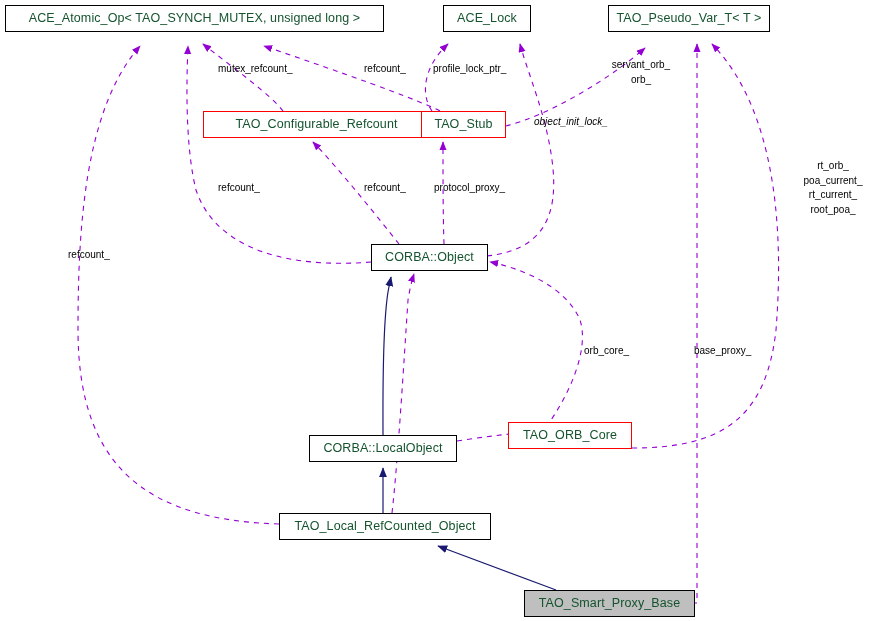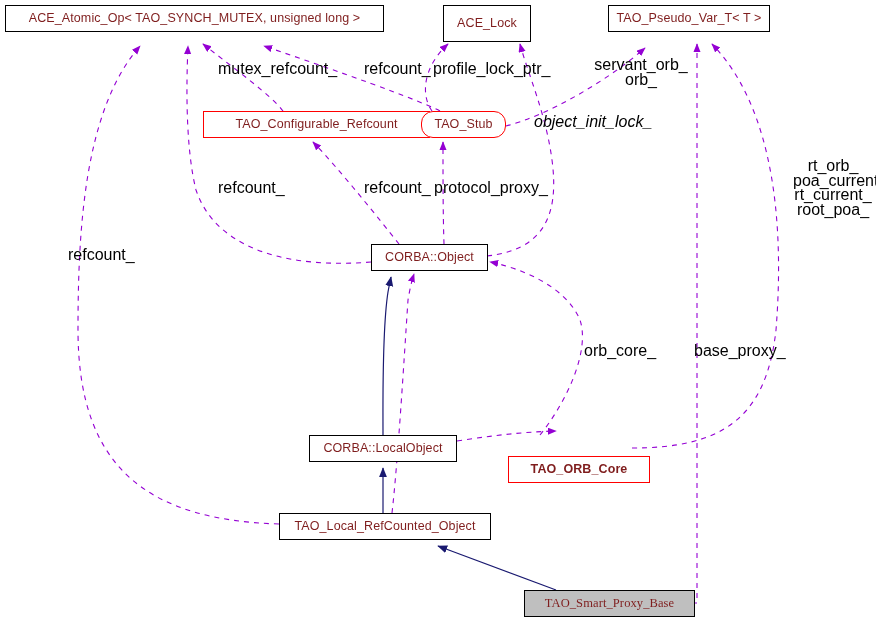--- a/index.html
+++ b/index.html
@@ -23,41 +23,40 @@
     left: 0;
     top: 0;
     width: 876px;
     height: 621px;
   }
   .node {
     position: absolute;
     box-sizing: border-box;
     border: 1px solid #000000;
     background: #ffffff;
-    color: #7f1d1d;
+    color: #14532d;
     font-size: 12.5px;
     line-height: 1;
     display: flex;
     align-items: center;
     justify-content: center;
     white-space: nowrap;
     letter-spacing: 0.1px;
     z-index: 5;
   }
   .node.red {
     border-color: #ff0000;
   }
   .node.current {
     background: #bfbfbf;
     border-color: #000000;
-    font-family: Liberation Serif, serif;
   }
   .edge-label {
     position: absolute;
-    font-size: 16px;
+    font-size: 10px;
     line-height: 14.6px;
     color: #000000;
     white-space: pre;
     text-align: center;
     z-index: 4;
     background: transparent;
   }
   .edge-label.left {
     text-align: left;
   }
@@ -115,45 +114,45 @@
       <path d="M383,513 L383,468"></path>
 
       <path d="M556,590 L438,546"></path>
     </g>
   </svg>
 
   <div class="node" style="left:5px;  top:5px;   width:379px; height:27px;">
     <span>ACE_Atomic_Op&lt; TAO_SYNCH_MUTEX, unsigned long &gt;</span>
   </div>
 
-  <div class="node" style="left:443px; top:5px;   width:88px;  height:37px;">
+  <div class="node" style="left:443px; top:5px;   width:88px;  height:27px;">
     <span>ACE_Lock</span>
   </div>
 
   <div class="node" style="left:608px; top:5px;   width:162px; height:27px;text-align:center;">
     <span>TAO_Pseudo_Var_T&lt; T &gt;</span>
   </div>
 
   <div class="node red" style="left:203px; top:111px; width:227px; height:27px;">
     <span>TAO_Configurable_Refcount</span>
   </div>
 
-  <div class="node red" style="left:421px; top:111px; width:85px;  height:27px;border-radius:12px;">
+  <div class="node red" style="left:421px; top:111px; width:85px;  height:27px;">
     <span>TAO_Stub</span>
   </div>
 
   <div class="node" style="left:309px; top:435px; width:148px; height:27px;">
     <span>CORBA::LocalObject</span>
   </div>
 
   <div class="node" style="left:371px; top:244px; width:117px; height:27px;">
     <span>CORBA::Object</span>
   </div>
 
-  <div class="node red" style="left:508px; top:456px; width:142px; height:27px;font-weight:bold;">
+  <div class="node red" style="left:508px; top:422px; width:124px; height:27px;">
     <span>TAO_ORB_Core</span>
   </div>
 
   <div class="node" style="left:279px; top:513px; width:212px; height:27px;">
     <span>TAO_Local_RefCounted_Object</span>
   </div>
 
   <div class="node current" style="left:524px; top:590px; width:171px; height:27px;">
     <span>TAO_Smart_Proxy_Base</span>
   </div>

